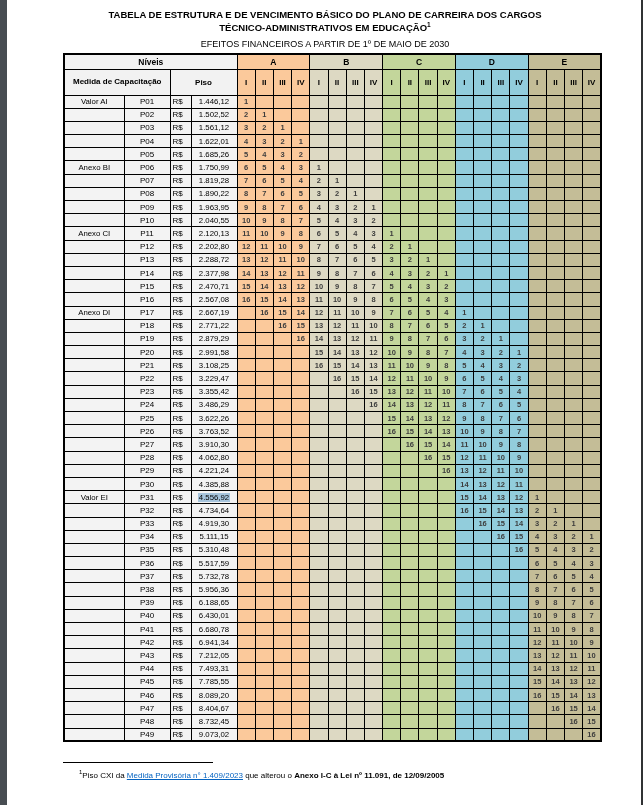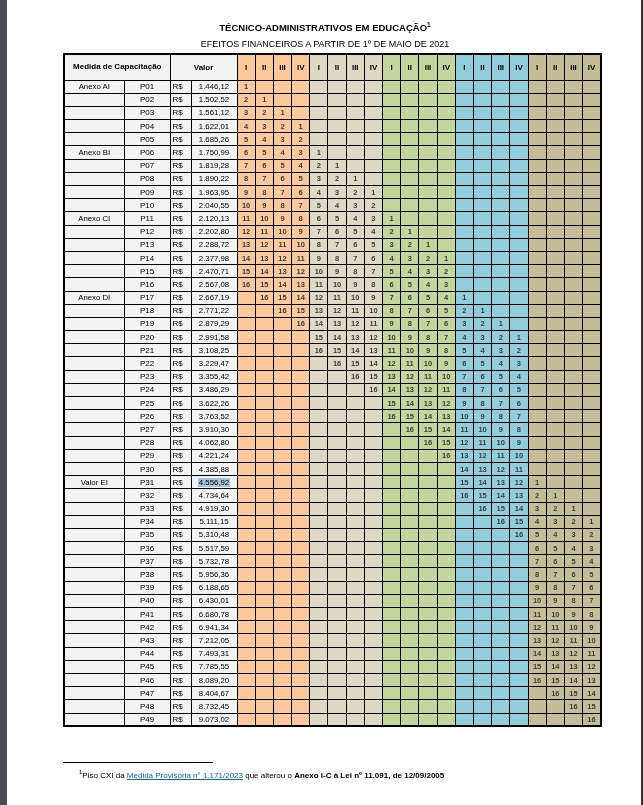--- a/index.html
+++ b/index.html
@@ -40,23 +40,23 @@
   .fn-text sup { font-size: 6px; }
   .fn-link { color: #0563c1; text-decoration: underline; cursor: pointer; }
   .fn-bold { font-weight: bold; }
 </style>
 </head>
 <body>
 
 <div class="edge-left"></div>
 <div class="edge-right"></div>
 
-<div class="title"><br><span>TÉCNICO-ADMINISTRATIVOS EM EDUCAÇÃO</span><sup>1</sup></div>
+<div class="title"><span>TABELA DE ESTRUTURA E DE VENCIMENTO BÁSICO DO PLANO DE CARREIRA DOS CARGOS</span><br><span>TÉCNICO-ADMINISTRATIVOS EM EDUCAÇÃO</span><sup>1</sup></div>
 
-<div class="subtitle">EFEITOS FINANCEIROS A PARTIR DE 1º DE MAIO DE 2021</div>
+<div class="subtitle">EFEITOS FINANCEIROS A PARTIR DE 1º DE MAIO DE 2030</div>
 
 <table class="salary">
   <colgroup id="cols">
       <col style="width: 60px;">
       <col style="width: 46px;">
       <col style="width: 21px;">
       <col style="width: 46px;">
       <col style="width: 18.2px;">
       <col style="width: 18.2px;">
       <col style="width: 18.2px;">
@@ -72,23 +72,31 @@
       <col style="width: 18.2px;">
       <col style="width: 18.2px;">
       <col style="width: 18.2px;">
       <col style="width: 18.2px;">
       <col style="width: 18.2px;">
       <col style="width: 18.2px;">
       <col style="width: 18.2px;">
       <col style="width: 18.2px;">
     </colgroup>
   <thead>
+    <tr class="group-row" id="group-row">
+      <th colspan="4">Níveis</th>
+    <th colspan="4" style="background: rgb(251, 201, 155);">A</th>
+        <th colspan="4" style="background: rgb(221, 217, 195);">B</th>
+        <th colspan="4" style="background: rgb(195, 214, 155);">C</th>
+        <th colspan="4" style="background: rgb(146, 205, 220);">D</th>
+        <th colspan="4" style="background: rgb(196, 189, 151);">E</th>
+      </tr>
     <tr class="level-row" id="level-row">
       <th colspan="2" class="wrap">Medida de Capacitação</th>
-      <th colspan="2">Valor</th>
+      <th colspan="2">Piso</th>
     <th style="background: rgb(251, 201, 155);">I</th>
         <th style="background: rgb(251, 201, 155);">II</th>
         <th style="background: rgb(251, 201, 155);">III</th>
         <th style="background: rgb(251, 201, 155);">IV</th>
         <th style="background: rgb(221, 217, 195);">I</th>
         <th style="background: rgb(221, 217, 195);">II</th>
         <th style="background: rgb(221, 217, 195);">III</th>
         <th style="background: rgb(221, 217, 195);">IV</th>
         <th style="background: rgb(195, 214, 155);">I</th>
         <th style="background: rgb(195, 214, 155);">II</th>
@@ -99,21 +107,21 @@
         <th style="background: rgb(146, 205, 220);">III</th>
         <th style="background: rgb(146, 205, 220);">IV</th>
         <th style="background: rgb(196, 189, 151);">I</th>
         <th style="background: rgb(196, 189, 151);">II</th>
         <th style="background: rgb(196, 189, 151);">III</th>
         <th style="background: rgb(196, 189, 151);">IV</th>
       </tr>
   </thead>
   <tbody id="tbody">
       <tr>
-        <td class="c-left piso">Anexo AI</td>
+        <td class="c-left piso">Valor AI</td>
         <td class="c-left code">P01</td>
         <td class="c-left cur">R$</td>
         <td class="c-left val">1.446,12</td>
         <td class="step" style="background: rgb(251, 201, 155);">1</td>
         <td class="step" style="background: rgb(251, 201, 155);"></td>
         <td class="step" style="background: rgb(251, 201, 155);"></td>
         <td class="step" style="background: rgb(251, 201, 155);"></td>
         <td class="step" style="background: rgb(221, 217, 195);"></td>
         <td class="step" style="background: rgb(221, 217, 195);"></td>
         <td class="step" style="background: rgb(221, 217, 195);"></td>
@@ -1376,13 +1384,13 @@
         <td class="step" style="background: rgb(146, 205, 220);"></td>
         <td class="step" style="background: rgb(196, 189, 151);"></td>
         <td class="step" style="background: rgb(196, 189, 151);"></td>
         <td class="step" style="background: rgb(196, 189, 151);"></td>
         <td class="step" style="background: rgb(196, 189, 151);">16</td>
       </tr>
     </tbody>
 </table>
 
 <div class="fn-rule"></div>
-<div class="fn-text"><sup>1</sup><span>Piso CXI da </span><span class="fn-link">Medida Provisória n° 1.171/2023</span><span> que alterou o </span><span class="fn-bold">Anexo I-C à Lei nº 11.091, de 12/09/2005</span></div>
+<div class="fn-text"><sup>1</sup><span>Piso CXI da </span><span class="fn-link">Medida Provisória n° 1.409/2023</span><span> que alterou o </span><span class="fn-bold">Anexo I-C à Lei nº 11.091, de 12/09/2005</span></div>
 
 </body></html>

